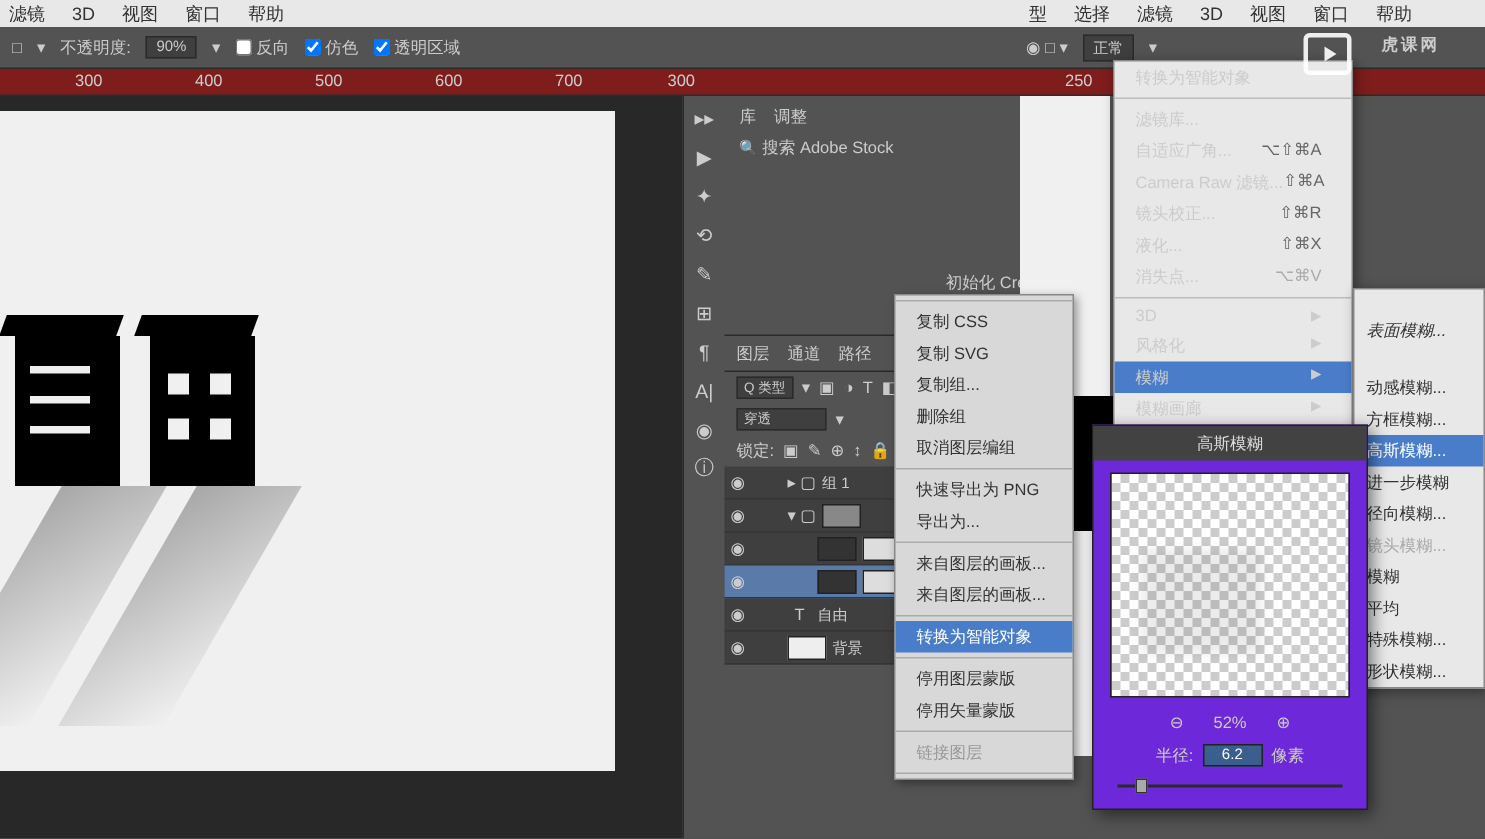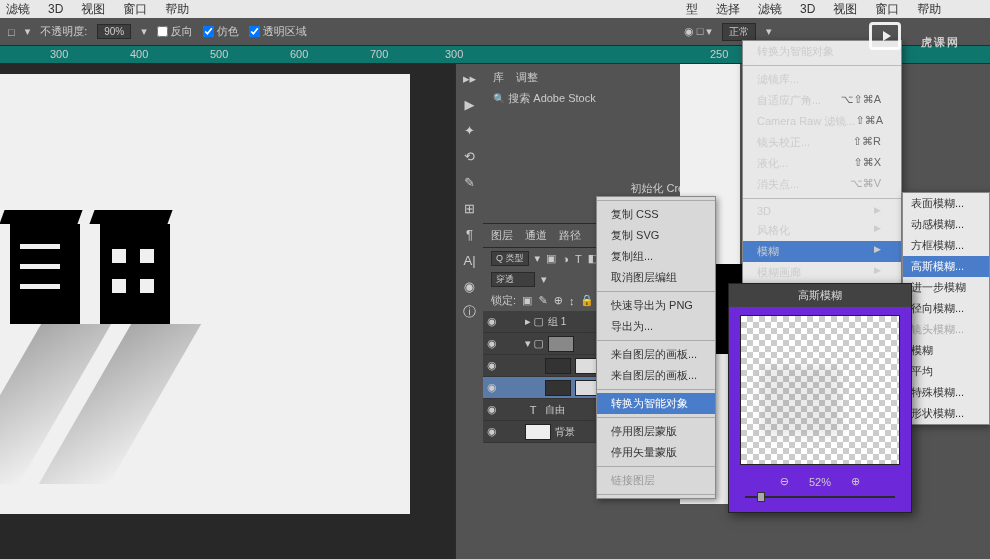--- a/index.html
+++ b/index.html
@@ -3,21 +3,21 @@
 <meta charset="utf-8">
 <style>
 *{margin:0;padding:0;box-sizing:border-box;font-family:-apple-system,"PingFang SC","Microsoft YaHei",sans-serif;font-size:11px;color:#ccc;user-select:none}
 body{background:#535353;width:990px;height:559px;overflow:hidden;position:relative}
 .menubar{height:18px;background:#e8e8e8;display:flex;align-items:center;padding-left:6px;gap:18px;color:#333}
 .menubar span{color:#333;font-size:12px}
 .optbar{height:28px;background:#535353;border-bottom:1px solid #2a2a2a;display:flex;align-items:center;padding-left:8px;gap:10px}
 .optbar .sel{background:#3f3f3f;border:1px solid #2a2a2a;padding:1px 6px;font-size:10px}
 .optbar label{font-size:10px;display:flex;align-items:center;gap:3px}
 .optbar input[type=checkbox]{width:11px;height:11px}
-.ruler{height:18px;background:#0f766e;border-bottom:1px solid #2a2a2a;position:relative;font-size:9px;color:#999}
+.ruler{height:18px;background:#7f1d1d;border-bottom:1px solid #2a2a2a;position:relative;font-size:9px;color:#999}
 .ruler span{position:absolute;top:2px}
 .main{display:flex;height:495px}
 .canvas-wrap{width:455px;background:#282828;position:relative;overflow:hidden}
 .canvas{position:absolute;left:-80px;top:10px;width:490px;height:440px;background:#f0f0f0}
 .building{position:absolute;background:#000}
 .b1{left:90px;top:150px;width:70px;height:100px}
 .b2{left:180px;top:150px;width:70px;height:100px}
 .shadow{position:absolute;background:linear-gradient(135deg,rgba(0,0,0,0.3),transparent);transform:skewX(-30deg)}
 .toolcol{width:28px;background:#535353;border-left:1px solid #2a2a2a;display:flex;flex-direction:column;align-items:center;padding-top:4px;gap:6px}
 .toolcol .t{width:20px;height:20px;display:flex;align-items:center;justify-content:center;font-size:13px;color:#ccc}
@@ -52,21 +52,21 @@
 .drop-menu .sep{height:1px;background:#bbb;margin:3px 0}
 .gauss{position:absolute;background:#6d28d9;border:1px solid #222;box-shadow:3px 3px 10px rgba(0,0,0,0.5);z-index:300;width:184px}
 .gauss .title{background:#424242;padding:4px;text-align:center;font-size:11px;color:#ddd}
 .gauss .prev{width:160px;height:150px;margin:8px auto;background:repeating-conic-gradient(#ccc 0 25%,#fff 0 50%) 0 0/12px 12px;border:1px solid #222;position:relative}
 .gauss .zoomrow{display:flex;justify-content:center;align-items:center;gap:20px;padding:2px;font-size:10px}
 .gauss .radrow{display:flex;justify-content:center;align-items:center;gap:6px;padding:6px;font-size:10px}
 .gauss .radrow input{width:40px;background:#3a5f8f;border:1px solid #222;color:#fff;text-align:center;font-size:10px;padding:1px}
 .gauss .slider{width:150px;height:14px;margin:0 auto 8px;position:relative}
 .gauss .slider .track{position:absolute;top:6px;left:0;right:0;height:2px;background:#2a2a2a}
 .gauss .slider .knob{position:absolute;top:2px;left:12px;width:8px;height:10px;background:#aaa;border:1px solid #333}
-.watermark{position:absolute;right:30px;top:22px;font-size:26px;color:rgba(255,255,255,0.9);font-weight:bold;letter-spacing:2px;z-index:400;display:flex;align-items:flex-end;gap:20px}
+.watermark{position:absolute;right:30px;top:22px;font-size:26px;color:rgba(255,255,255,0.9);font-weight:bold;letter-spacing:2px;z-index:400;display:flex;align-items:flex-start;gap:20px}
 .watermark .logo{width:32px;height:28px;border:3px solid rgba(255,255,255,0.9);border-radius:4px;display:flex;align-items:center;justify-content:center}
 .watermark .logo::before{content:"";border-left:8px solid rgba(255,255,255,0.9);border-top:5px solid transparent;border-bottom:5px solid transparent;margin-left:3px}
 .canvas2{position:absolute;left:0;top:64px;width:60px;height:440px;background:#f0f0f0}
 </style>
 </head>
 <body>
 
 <div class="menubar">
   <span>滤镜</span>
   <span>3D</span>
@@ -160,21 +160,21 @@
       <div class="lay-opts">
         <span class="sel">Q 类型</span>
         <span>▾</span>
           <span>▣</span>
           <span>◑</span>
           <span>T</span>
           <span>◧</span>
           <span>▫</span>
       </div>
       <div class="lay-opts">
-        <span class="sel" style="width:44px">穿透</span>
+        <span class="sel" style="width:60px">穿透</span>
           <span>▾</span>
       </div>
       <div class="lay-lock">
         <span>锁定:</span>
           <span>▣</span>
           <span>✎</span>
           <span>⊕</span>
           <span>↕</span>
           <span>🔒</span>
       </div>
@@ -221,20 +221,21 @@
       </div>
     </div>
   </div>
 </div>
 
 <div class="ctx-menu" id="ctxmenu" style="left:596px;top:196px;width:120px">
     <div class="sep"></div>
     <div class="item">复制 CSS</div>
     <div class="item">复制 SVG</div>
     <div class="item">复制组...</div>
+    <div class="item">删除组</div>
     <div class="item">取消图层编组</div>
     <div class="sep"></div>
     <div class="item">快速导出为 PNG</div>
     <div class="item">导出为...</div>
     <div class="sep"></div>
     <div class="item">来自图层的画板...</div>
     <div class="item">来自图层的画板...</div>
     <div class="sep"></div>
     <div class="item hl">转换为智能对象</div>
     <div class="sep"></div>
@@ -329,21 +330,21 @@
       <span>像素化</span>
       <span class="arr">▶</span>
     </div>
     <div class="item dis">
       <span>渲染</span>
       <span class="arr">▶</span>
     </div>
   </div>
 
 <div class="drop-menu" id="blurmenu" style="left:902px;top:192px;width:88px">
-    <div class="item" style="padding: 3px 8px;">表面模糊...</div>
+    <div class="item" style="padding: 20px 8px; font-style: italic;">表面模糊...</div>
     <div class="item" style="padding: 3px 8px;">动感模糊...</div>
     <div class="item" style="padding: 3px 8px;">方框模糊...</div>
     <div class="item hl" style="padding: 3px 8px;">高斯模糊...</div>
     <div class="item" style="padding: 3px 8px;">进一步模糊</div>
     <div class="item" style="padding: 3px 8px;">径向模糊...</div>
     <div class="item dis" style="padding: 3px 8px; text-align: right;">镜头模糊...</div>
     <div class="item" style="padding: 3px 8px;">模糊</div>
     <div class="item" style="padding: 3px 8px;">平均</div>
     <div class="item" style="padding: 3px 8px;">特殊模糊...</div>
     <div class="item" style="padding: 3px 8px;">形状模糊...</div>
@@ -352,20 +353,25 @@
 <div class="gauss" style="left:728px;top:283px">
   <div class="title">高斯模糊</div>
   <div class="prev">
     <div style="position:absolute;left:20px;top:50px;width:80px;height:70px;background:rgba(0,0,0,0.08);filter:blur(4px)"></div>
   </div>
   <div class="zoomrow">
     <span>⊖</span>
     <span>52%</span>
     <span>⊕</span>
   </div>
+  <div class="radrow">
+    <span>半径:</span>
+    <input value="6.2" style="">
+    <span>像素</span>
+  </div>
   <div class="slider">
     <div class="track"></div>
       <div class="knob"></div>
   </div>
 </div>
 
 <div class="watermark">
   <div class="logo"></div>
   <span>虎课网</span>
 </div>

